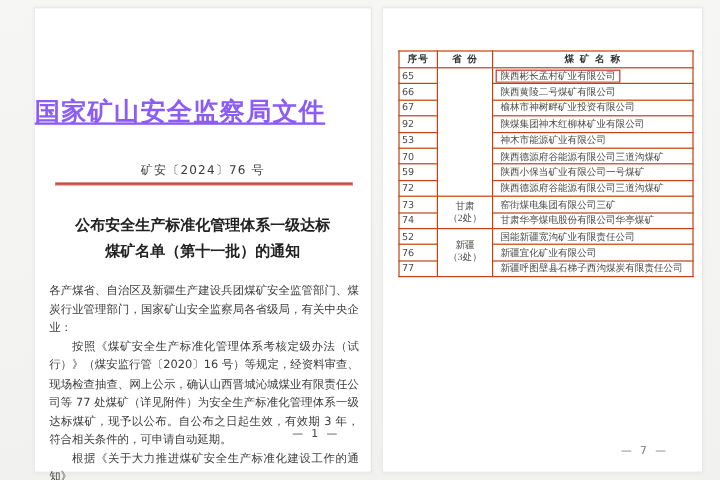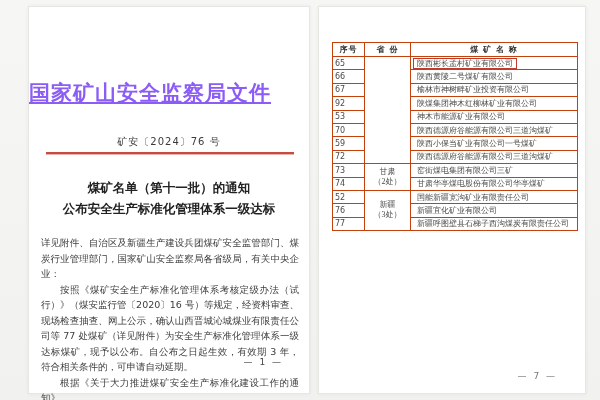--- a/index.html
+++ b/index.html
@@ -97,25 +97,25 @@
 </head>
 <body>
 
 <div class="canvas">
 
   <div class="page page-left">
     <div class="masthead">国家矿山安全监察局文件</div>
     <div class="doc-number">矿安〔2024〕76 号</div>
     <div class="red-rule"></div>
     <div class="doc-title">
+      <div>公布安全生产标准化管理体系一级达标</div>
       <div>煤矿名单（第十一批）的通知</div>
-      <div>公布安全生产标准化管理体系一级达标</div>
     </div>
     <div class="doc-body">
-      <p>详见附件、自治区及新疆生产建设兵团煤矿安全监管部门、煤炭行业管理部门，国家矿山安全监察局各省级局，有关中央企业：</p>
+      <p>各产煤省、自治区及新疆生产建设兵团煤矿安全监管部门、煤炭行业管理部门，国家矿山安全监察局各省级局，有关中央企业：</p>
       <p class="indent">按照《煤矿安全生产标准化管理体系考核定级办法（试行）》（煤安监行管〔2020〕16 号）等规定，经资料审查、现场检查抽查、网上公示，确认山西晋城沁城煤业有限责任公司等 77 处煤矿（详见附件）为安全生产标准化管理体系一级达标煤矿，现予以公布。自公布之日起生效，有效期 3 年，符合相关条件的，可申请自动延期。</p>
       <p class="indent">根据《关于大力推进煤矿安全生产标准化建设工作的通知》</p>
     </div>
     <div class="page-num-left">— 1 —</div>
   </div>
 
   <div class="page page-right">
     <table class="mine-table">
       <colgroup>
         <col class="col-no">

